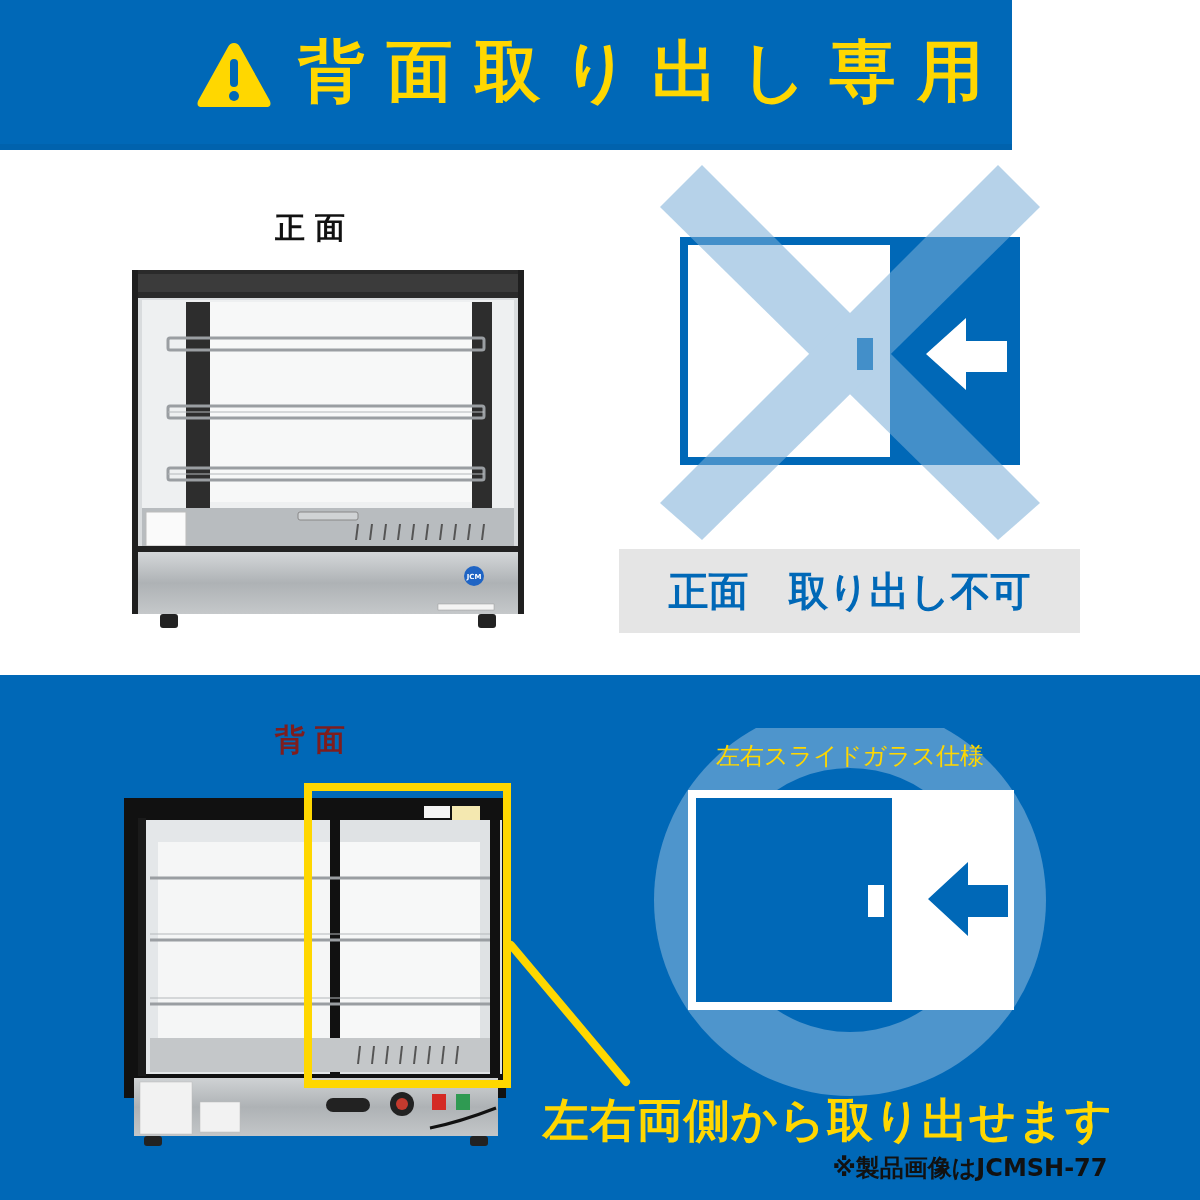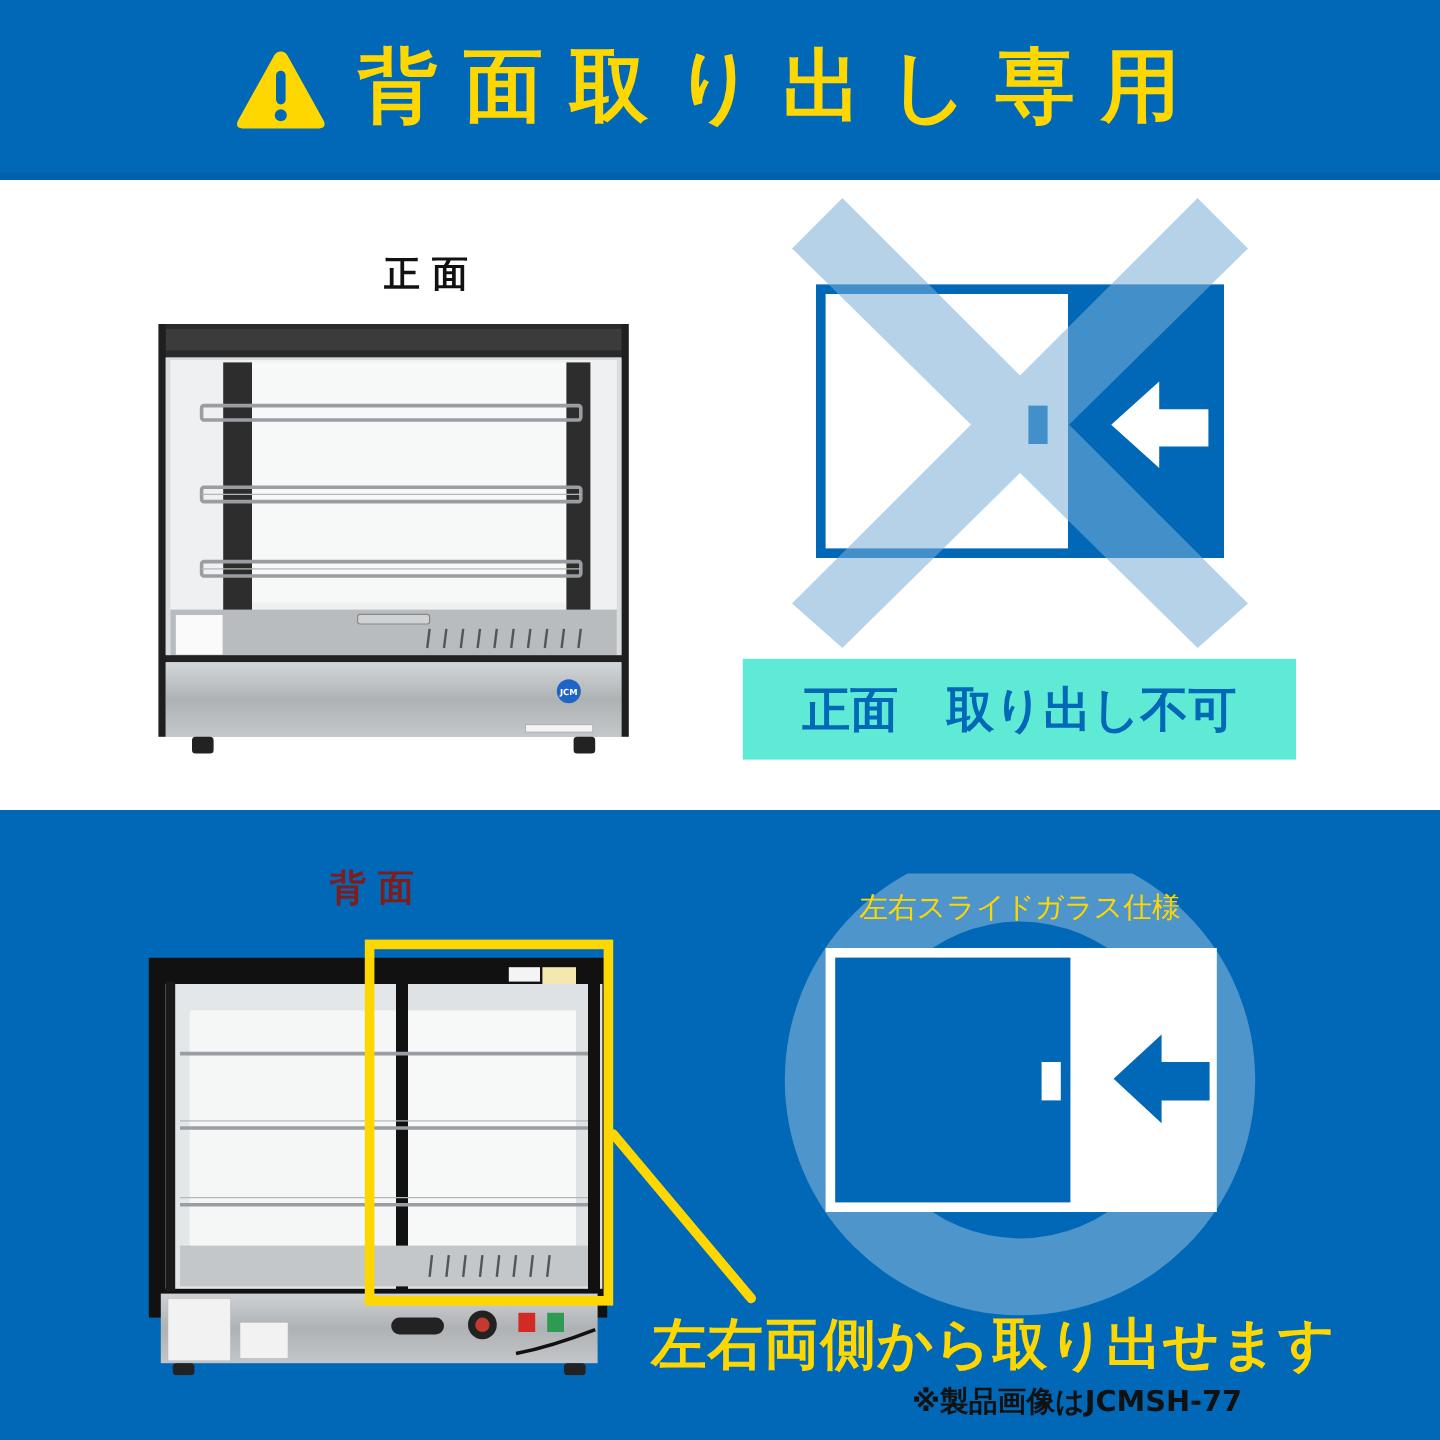--- a/index.html
+++ b/index.html
@@ -5,63 +5,63 @@
     html, body { margin: 0; padding: 0; }
     body {
       width: 1200px; height: 1200px; position: relative; overflow: hidden;
       background: #ffffff;
       font-family: "DejaVu Sans", "Liberation Sans", sans-serif;
     }
     .abs { position: absolute; }
 
     
     .header {
-      left: 0; top: 0; width: 1200px; height: 150px; background: #0068B7;
+      left: 0; top: 0; width: 1012px; height: 150px; background: #0068B7;
       box-shadow: inset 0 -6px 0 #0062ad;
     }
     .header-inner {
       position: absolute; left: 0; top: 0; width: 1200px; height: 150px;
       display: flex; align-items: center; justify-content: center; gap: 24px;
     }
     .header-title {
       color: #FFD700; font-weight: bold; font-size: 66px; letter-spacing: 22px;
       line-height: 1; margin-top: -6px;
     }
 
     
     .front-label {
-      left: 230px; top: 208px; width: 170px; text-align: right;
+      left: 230px; top: 208px; width: 170px; text-align: center;
       font-weight: bold; font-size: 30px; color: #111; letter-spacing: 10px;
     }
     .bottom-band { left: 0; top: 675px; width: 1200px; height: 525px; background: #0068B7; }
     .back-label {
       left: 230px; top: 720px; width: 170px; text-align: center;
       font-weight: bold; font-size: 30px; color: #7f1d1d; letter-spacing: 10px;
     }
 
     .no-banner {
-      left: 619px; top: 549px; width: 461px; height: 84px; background: #5eead4;
+      left: 619px; top: 549px; width: 461px; height: 84px; background: #e5e5e5;
       display: flex; align-items: center; justify-content: center;
     }
     .no-banner-text {
       color: #0068B7; font-weight: bold; font-size: 40px; white-space: pre;
     }
 
     .spec-title {
       left: 650px; top: 740px; width: 400px; text-align: center;
       color: #FFD700; font-weight: normal; font-size: 24px;
     }
 
     .big-caption {
       left: 508px; top: 1090px; width: 640px; text-align: center;
       color: #FFD700; font-weight: bold; font-size: 46px; letter-spacing: 1px;
       white-space: nowrap;
     }
     .footnote {
-      left: 760px; top: 1152px; width: 420px; text-align: left;
+      left: 760px; top: 1152px; width: 420px; text-align: center;
       color: #111; font-weight: bold; font-size: 24px; white-space: nowrap;
     }
     svg { display: block; }
   </style>
 </head>
 <body>
 
 <div class="abs header">
   <div class="header-inner">
     <span>

